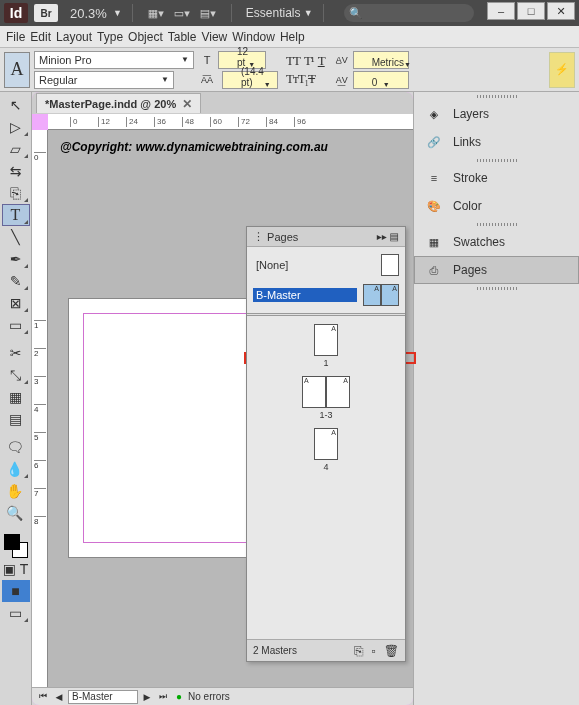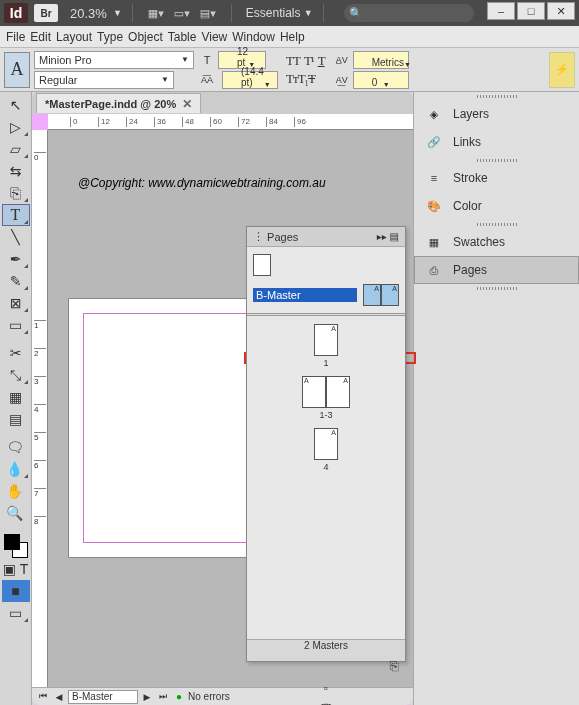--- a/index.html
+++ b/index.html
@@ -37,21 +37,21 @@
 .docarea { flex: 1; background: #f0abfc; display: flex; flex-direction: column; position: relative; overflow: hidden; border-radius: 7px; }
 .doctab-row { height: 22px; background: #ccc; display: flex; align-items: center; }
 .doctab { height: 20px; background: #e8e8e8; border: 1px solid #aaa; border-bottom: none; padding: 0 8px; display: flex; align-items: center; gap: 6px; font-size: 11px; font-weight: bold; margin-left: 4px; }
 .doctab .x { font-size: 12px; color: #666; }
 .ruler-h { height: 16px; background: #fff; border-bottom: 1px solid #888; position: relative; font-size: 8px; color: #555; margin-left: 16px; overflow: hidden; }
 .ruler-h .tick { position: absolute; top: 3px; border-left: 1px solid #888; height: 10px; padding-left: 2px; }
 .canvas-row { flex: 1; display: flex; overflow: hidden; }
 .ruler-v { width: 16px; background: #fff; border-right: 1px solid #888; position: relative; font-size: 8px; overflow: hidden; }
 .ruler-v .tick { position: absolute; left: 2px; border-top: 1px solid #888; width: 12px; }
 .canvas { flex: 1; background: #b8b8b8; position: relative; overflow: hidden; }
-.copyright { position: absolute; top: 10px; left: 30px; font-style: italic; font-weight: normal; font-size: 12px; color: #000; margin-top: 36px; }
+.copyright { position: absolute; top: 10px; left: 12px; font-style: italic; font-weight: bold; font-size: 12px; color: #000; }
 .spread { position: absolute; top: 168px; left: 20px; width: 220px; height: 260px; background: #fff; border: 1px solid #888; }
 .spread .margin { position: absolute; inset: 14px; border: 1px solid #d070d0; }
 .statusbar { height: 18px; background: #e0e0e0; border-top: 1px solid #aaa; display: flex; align-items: center; font-size: 10px; gap: 6px; padding: 0 4px; }
 .sb-nav { display: flex; align-items: center; gap: 2px; }
 .sb-btn { width: 14px; height: 14px; display: flex; align-items: center; justify-content: center; font-size: 9px; }
 .sb-input { width: 70px; height: 14px; border: 1px solid #999; background: #fff; font-size: 10px; padding: 0 3px; }
 .rightdock { width: 166px; background: #e0e0e0; border-left: 1px solid #aaa; display: flex; flex-direction: column; }
 .dock-handle { height: 8px; display: flex; justify-content: center; align-items: center; }
 .dock-handle::before { content: ''; width: 40px; height: 3px; background: repeating-linear-gradient(90deg,#888 0 1px,transparent 1px 3px); }
 .panel-row { height: 28px; display: flex; align-items: center; padding: 0 10px; gap: 10px; border: 1px solid transparent; }
@@ -70,21 +70,21 @@
 .pp-thumb .a { position: absolute; top: 0; right: 1px; font-size: 7px; }
 .pp-thumb-pair { display: flex; }
 .pp-divider { height: 3px; border-top: 1px solid #999; border-bottom: 1px solid #999; }
 .pp-pages { flex: 1; padding: 8px; display: flex; flex-direction: column; align-items: center; gap: 8px; background: #e8e8e8; position: relative; }
 .pp-page-item { display: flex; flex-direction: column; align-items: center; gap: 2px; }
 .pp-page-thumb { width: 24px; height: 32px; border: 1px solid #555; background: #fff; position: relative; }
 .pp-page-thumb .a { position: absolute; top: 0; right: 1px; font-size: 7px; }
 .pp-spread-thumb { display: flex; }
 .pp-spread-thumb .pp-page-thumb:first-child .a { left: 1px; right: auto; }
 .pp-page-num { font-size: 9px; }
-.pp-footer { height: 22px; border-top: 1px solid #aaa; display: flex; align-items: center; padding: 0 6px; gap: 8px; font-size: 10px; background: #d8d8d8; flex-direction: column; }
+.pp-footer { height: 22px; border-top: 1px solid #aaa; display: flex; align-items: center; padding: 0 6px; gap: 8px; font-size: 10px; background: #d8d8d8; }
 .pp-footer .ficon { font-size: 12px; }
 .red-box { position: absolute; border: 2px solid #e03020; }
 .red-arrow { position: absolute; width: 0; height: 0; }
 .red-arrow.up::before { content: ''; position: absolute; width: 12px; height: 44px; background: #e03020; left: 6px; top: 12px; }
 .red-arrow.up::after { content: ''; position: absolute; border-left: 12px solid transparent; border-right: 12px solid transparent; border-bottom: 18px solid #e03020; left: 0; top: -4px; }
 </style>
 </head>
 <body>
 
 <div class="titlebar">
@@ -305,20 +305,21 @@
 </div>
 
 <div class="pages-panel">
   <div class="pp-header">
     <span>⋮</span>&nbsp;
     <span>Pages</span>
     <span class="menu">▸▸ ▤</span>
   </div>
   <div class="pp-masters">
     <div class="pp-master-row">
+      <span class="pp-master-label">[None]</span>
       <div class="pp-thumb"></div>
     </div>
     <div class="pp-master-row">
       <span class="pp-master-label sel">B-Master</span>
       <div class="pp-thumb-pair">
           <div class="pp-thumb sel">
             <span class="a">A</span>
           </div>
           <div class="pp-thumb sel">
             <span class="a">A</span>

